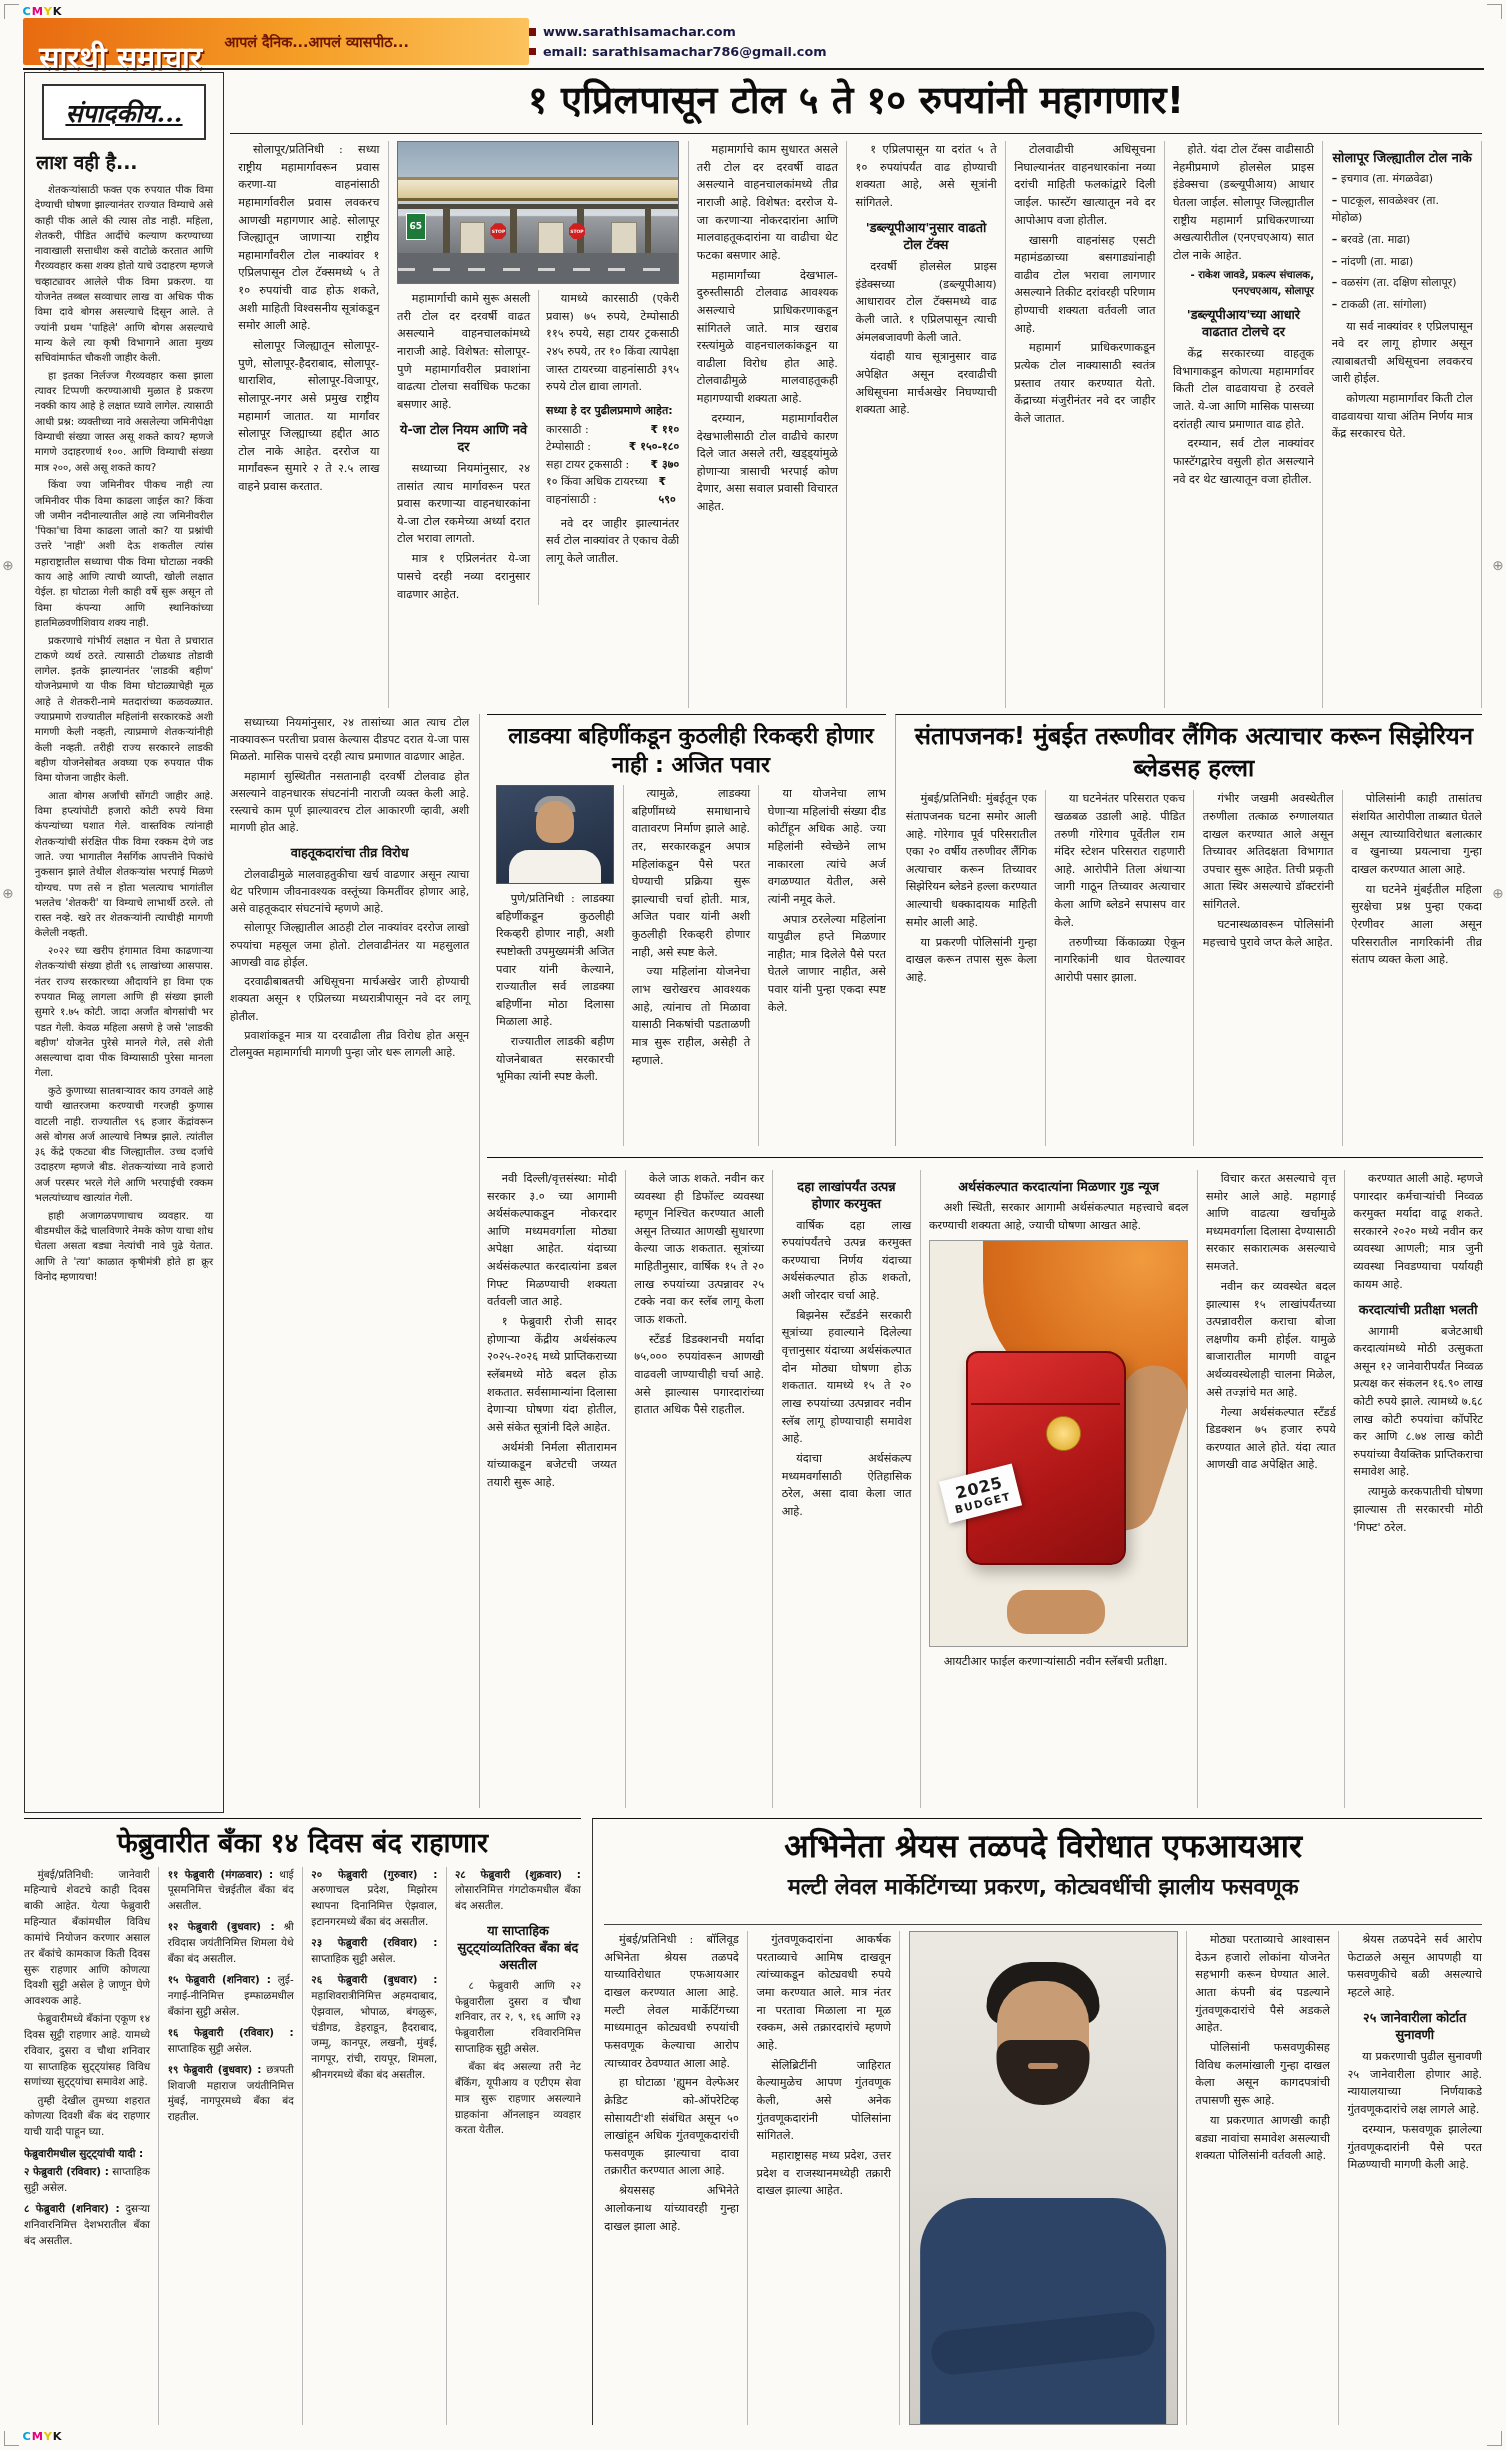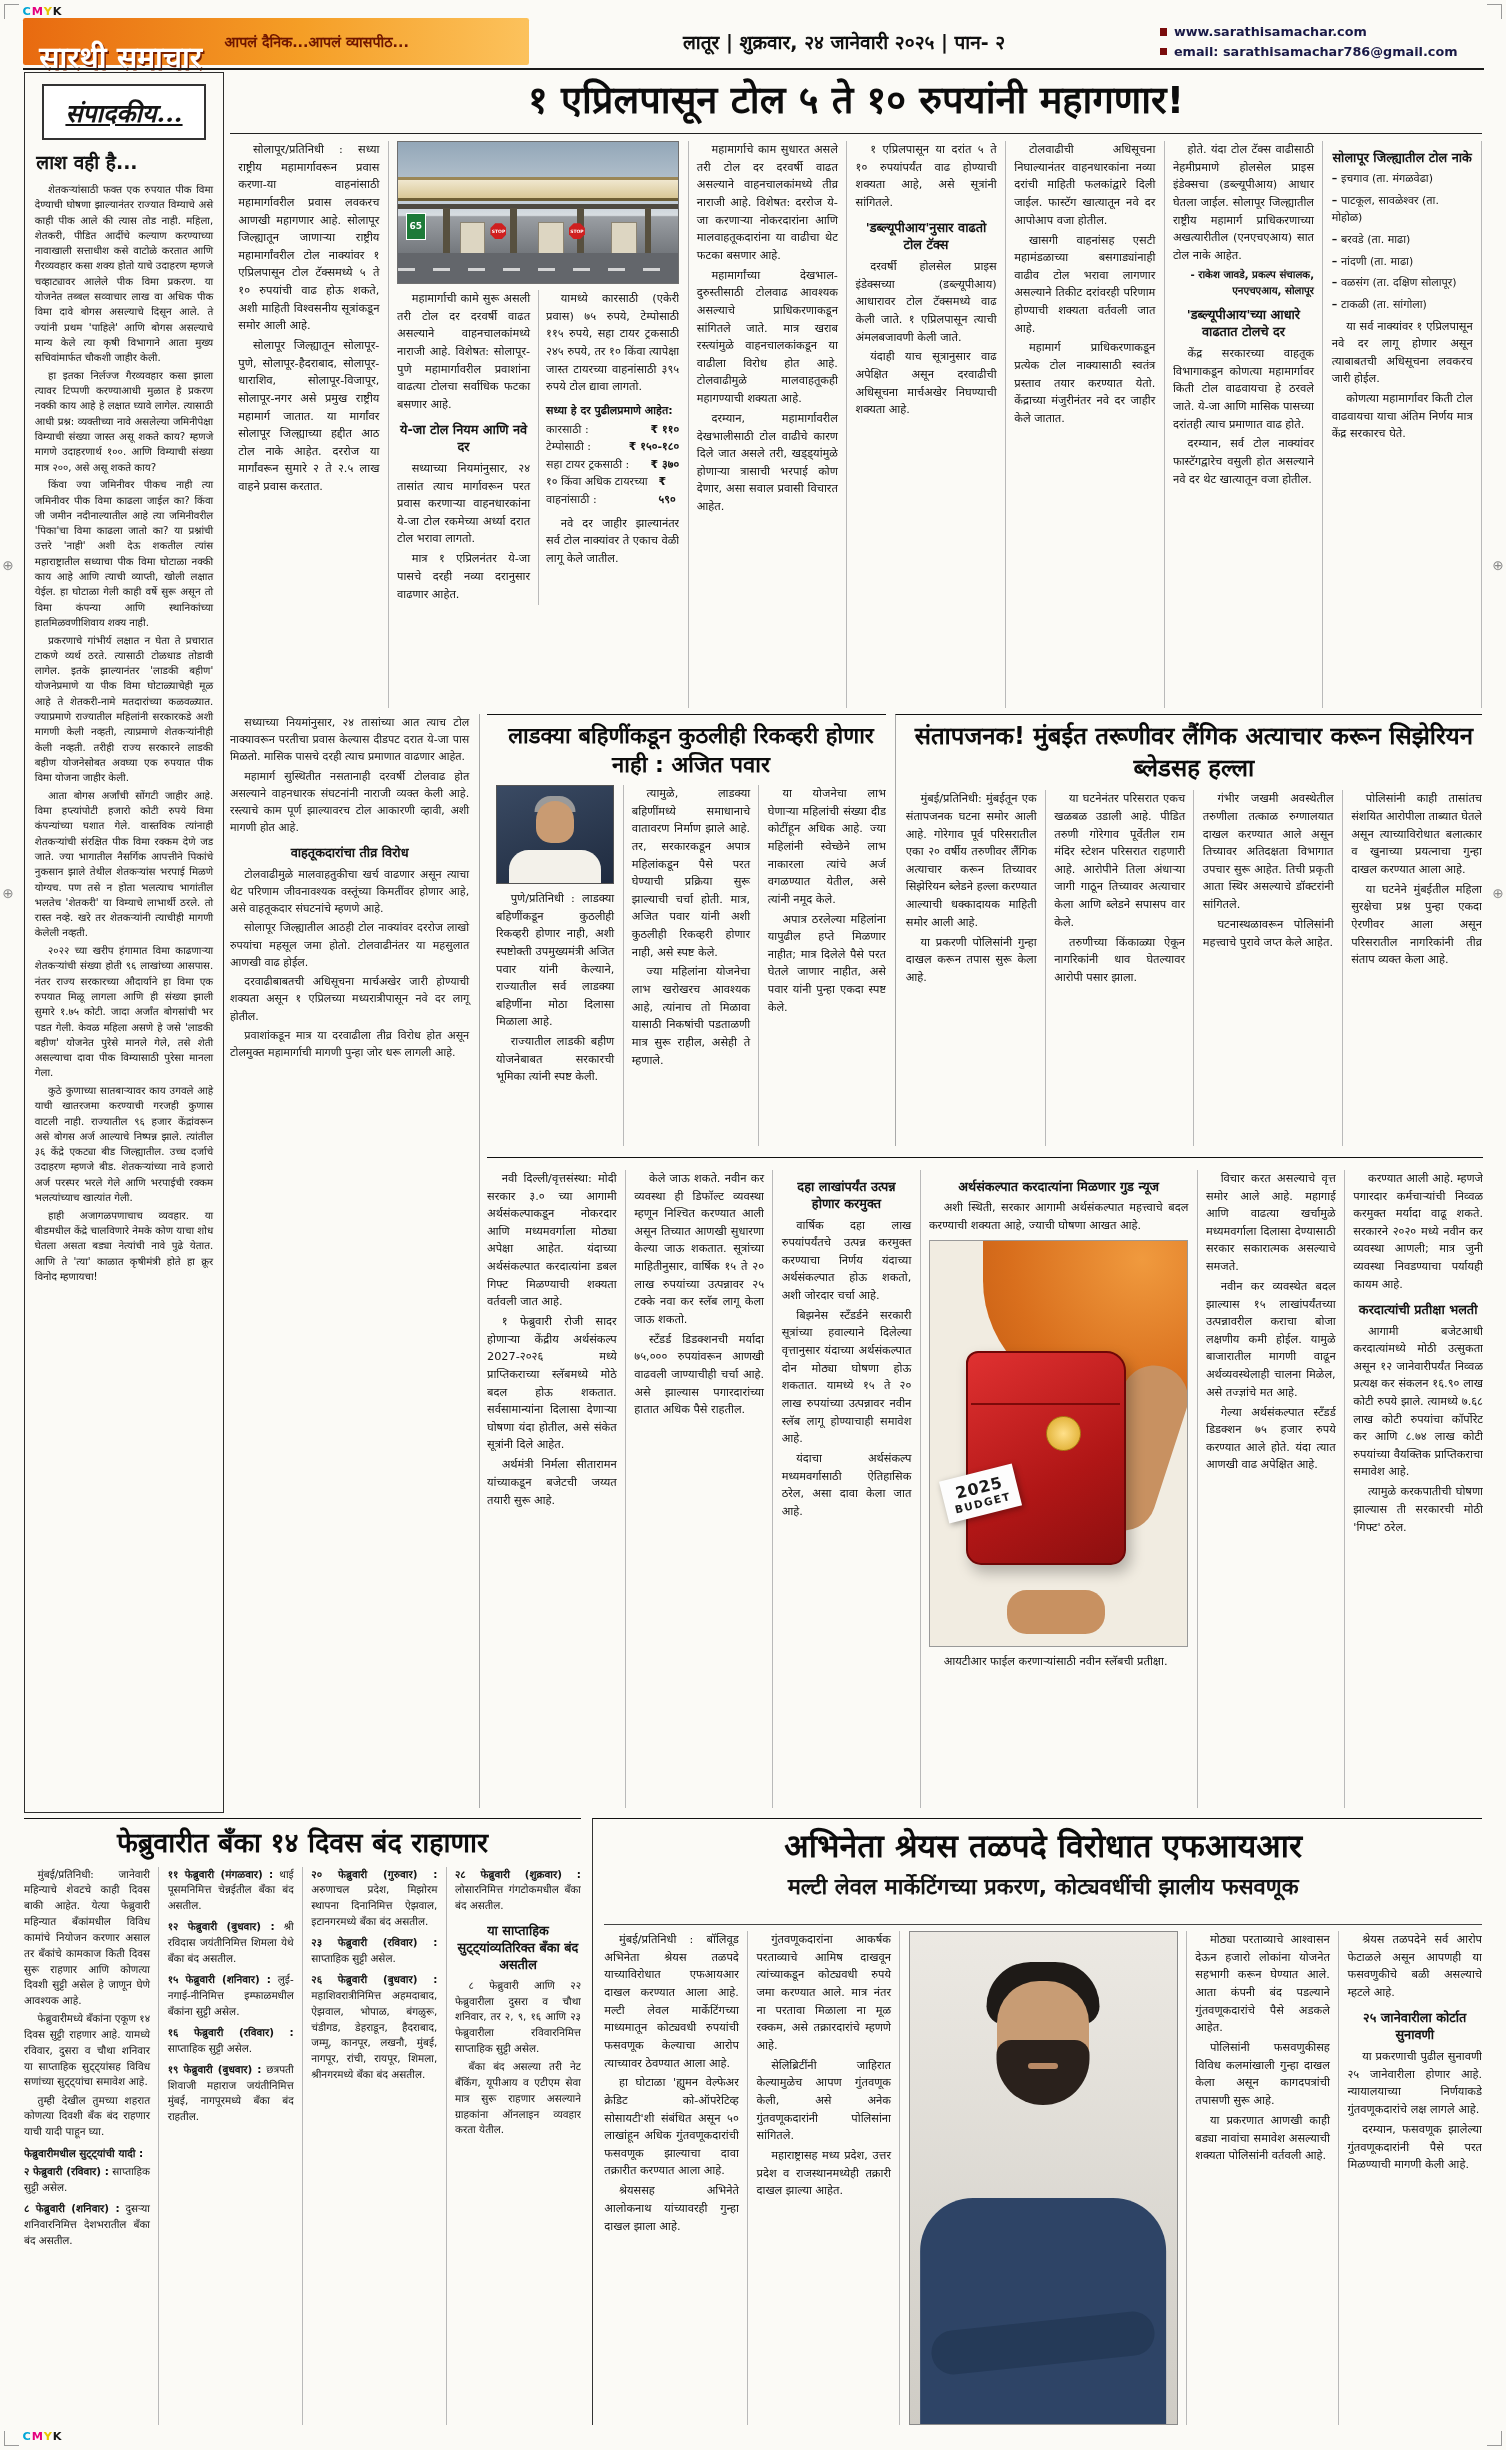--- a/index.html
+++ b/index.html
@@ -141,21 +141,20 @@
   <div class="reg" style="left:2.3px;top:559px">⊕</div>
   <div class="reg" style="right:2.3px;top:559px">⊕</div>
   <div class="reg" style="left:2.3px;top:887px">⊕</div>
   <div class="reg" style="right:2.3px;top:887px">⊕</div>
 
   <header class="masthead">
     <div class="logo-banner">
       <span class="logo-text">सारथी समाचार</span>
       <span class="tagline">आपलं दैनिक...आपलं व्यासपीठ...</span>
     </div>
-    <div class="dateline">लातूर | शुक्रवार, २४ जानेवारी २०२५ | पान- २</div>
     <div class="contact">
       <div class="contact-row">
         <span class="sq"></span>
         <span>www.sarathisamachar.com</span>
       </div>
       <div class="contact-row">
         <span class="sq"></span>
         <span>email: sarathisamachar786@gmail.com</span>
       </div>
     </div>
@@ -330,21 +329,21 @@
           <p>पोलिसांनी काही तासांतच संशयित आरोपीला ताब्यात घेतले असून त्याच्याविरोधात बलात्कार व खुनाच्या प्रयत्नाचा गुन्हा दाखल करण्यात आला आहे.</p>
           <p>या घटनेने मुंबईतील महिला सुरक्षेचा प्रश्न पुन्हा एकदा ऐरणीवर आला असून परिसरातील नागरिकांनी तीव्र संताप व्यक्त केला आहे.</p>
         </div>
     </div>
   </section>
 
   <section id="budget">
     <div class="art-cols">
       <div class="ncol body-text">
           <p>नवी दिल्ली/वृत्तसंस्था: मोदी सरकार ३.० च्या आगामी अर्थसंकल्पाकडून नोकरदार आणि मध्यमवर्गाला मोठ्या अपेक्षा आहेत. यंदाच्या अर्थसंकल्पात करदात्यांना डबल गिफ्ट मिळण्याची शक्यता वर्तवली जात आहे.</p>
-          <p>१ फेब्रुवारी रोजी सादर होणाऱ्या केंद्रीय अर्थसंकल्प 2027-२०२६ मध्ये प्राप्तिकराच्या स्लॅबमध्ये मोठे बदल होऊ शकतात. सर्वसामान्यांना दिलासा देणाऱ्या घोषणा यंदा होतील, असे संकेत सूत्रांनी दिले आहेत.</p>
+          <p>१ फेब्रुवारी रोजी सादर होणाऱ्या केंद्रीय अर्थसंकल्प २०२५-२०२६ मध्ये प्राप्तिकराच्या स्लॅबमध्ये मोठे बदल होऊ शकतात. सर्वसामान्यांना दिलासा देणाऱ्या घोषणा यंदा होतील, असे संकेत सूत्रांनी दिले आहेत.</p>
           <p>अर्थमंत्री निर्मला सीतारामन यांच्याकडून बजेटची जय्यत तयारी सुरू आहे.</p>
         </div>
       <div class="ncol body-text">
           <p>केले जाऊ शकते. नवीन कर व्यवस्था ही डिफॉल्ट व्यवस्था म्हणून निश्चित करण्यात आली असून तिच्यात आणखी सुधारणा केल्या जाऊ शकतात. सूत्रांच्या माहितीनुसार, वार्षिक १५ ते २० लाख रुपयांच्या उत्पन्नावर २५ टक्के नवा कर स्लॅब लागू केला जाऊ शकतो.</p>
           <p>स्टँडर्ड डिडक्शनची मर्यादा ७५,००० रुपयांवरून आणखी वाढवली जाण्याचीही चर्चा आहे. असे झाल्यास पगारदारांच्या हातात अधिक पैसे राहतील.</p>
         </div>
       <div class="ncol body-text">
         <h4 class="col-subhead">दहा लाखांपर्यंत उत्पन्न होणार करमुक्त</h4>
         <p>वार्षिक दहा लाख रुपयांपर्यंतचे उत्पन्न करमुक्त करण्याचा निर्णय यंदाच्या अर्थसंकल्पात होऊ शकतो, अशी जोरदार चर्चा आहे.</p>
         <p>बिझनेस स्टँडर्डने सरकारी सूत्रांच्या हवाल्याने दिलेल्या वृत्तानुसार यंदाच्या अर्थसंकल्पात दोन मोठ्या घोषणा होऊ शकतात. यामध्ये १५ ते २० लाख रुपयांच्या उत्पन्नावर नवीन स्लॅब लागू होण्याचाही समावेश आहे.</p>

